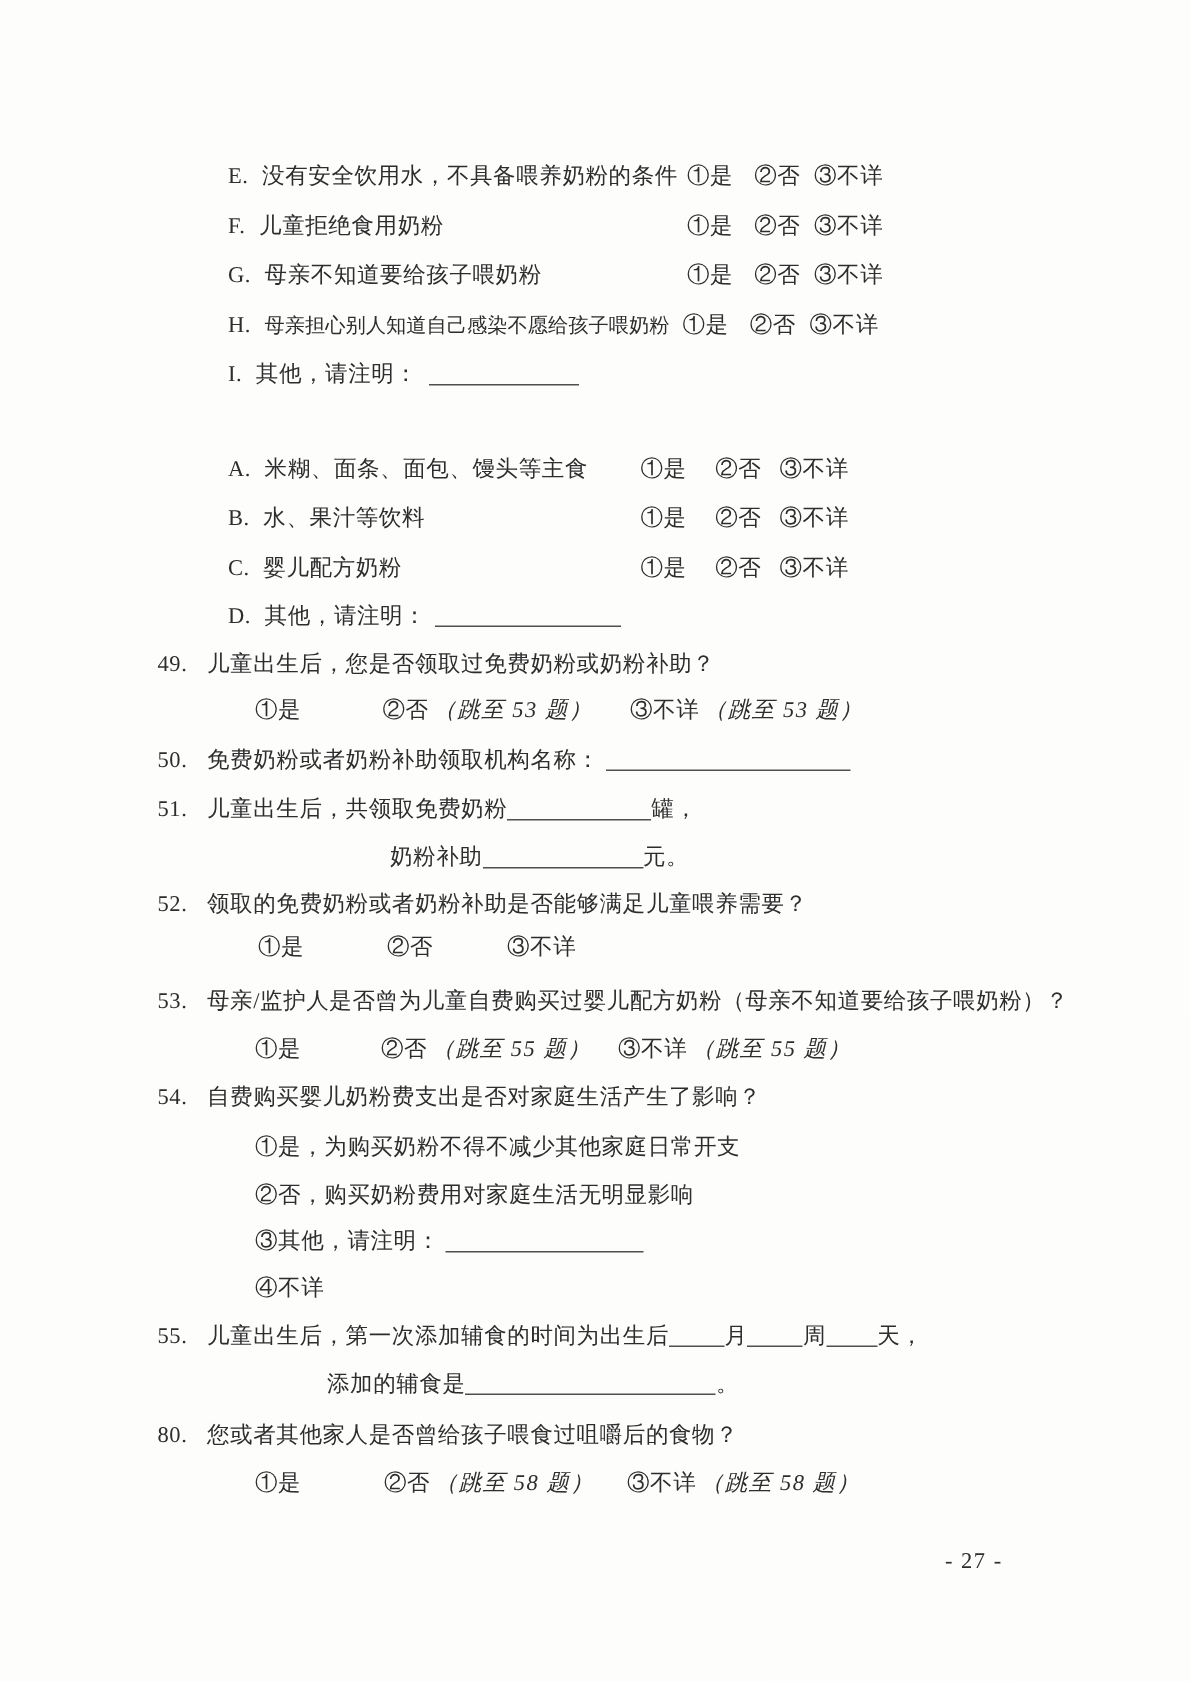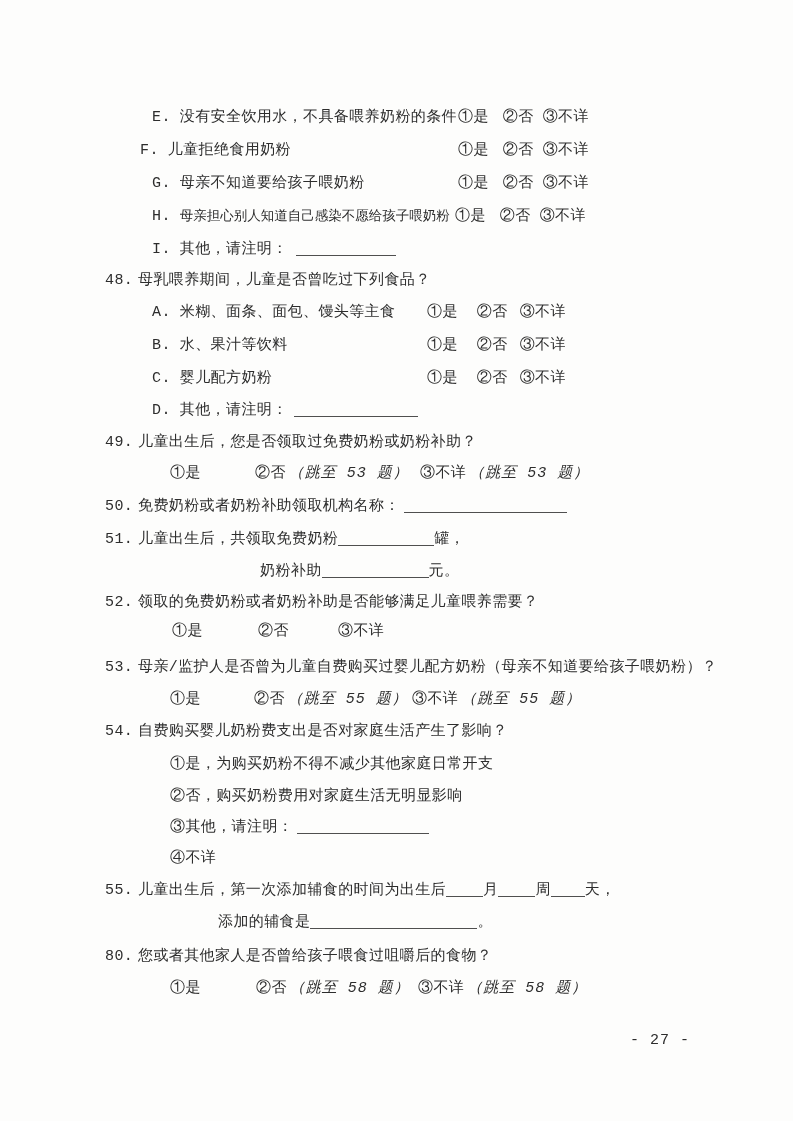--- a/index.html
+++ b/index.html
@@ -1,21 +1,21 @@
 <!DOCTYPE html>
 <html><head>
 <meta charset="utf-8">
 <style>
   * { margin:0; padding:0; box-sizing:border-box; }
   html,body { background:#ffffff; }
   .page {
     position:relative;
     width:793px; height:1121px;
     background:#fdfdfc;
-    font-family:Liberation Mono, monospace;
+    font-family:Liberation Serif, serif;
     color:#2d2d2d;
     font-size:15px;
     overflow:hidden;
   }
   .ln {
     position:absolute; left:0; width:100%; height:22px;
     line-height:22px; white-space:nowrap; letter-spacing:0.4px;
   }
   .at { position:absolute; top:0; }
   .num { position:absolute; top:0; left:105px; }
@@ -42,21 +42,21 @@
   <div class="ln" style="top:107px">
     <span class="at" style="left:152px">
       <span class="lbl">E.</span><span>没有安全饮用水，不具备喂养奶粉的条件</span>
     </span>
     <span class="at" style="left:458px">
       <span class="g1">①是</span><span class="g2">②否</span><span>③不详</span>
     </span>
   </div>
 
   <div class="ln" style="top:140px">
-    <span class="at" style="left:140px">
+    <span class="at" style="left:152px">
       <span class="lbl">F.</span><span>儿童拒绝食用奶粉</span>
     </span>
     <span class="at" style="left:458px">
       <span class="g1">①是</span><span class="g2">②否</span><span>③不详</span>
     </span>
   </div>
 
   <div class="ln" style="top:173px">
     <span class="at" style="left:152px">
       <span class="lbl">G.</span><span>母亲不知道要给孩子喂奶粉</span>
@@ -74,24 +74,20 @@
       <span class="g1">①是</span><span class="g2">②否</span><span>③不详</span>
     </span>
   </div>
 
   <div class="ln" style="top:239px">
     <span class="at" style="left:152px">
       <span class="lbl">I.</span><span>其他，请注明：</span><span class="blank" style="width:100px;margin-left:8px"></span>
     </span>
   </div>
 
-  <div class="ln" style="top:270px">
-    <span class="num">48.</span>
-    <span class="qt">母乳喂养期间，儿童是否曾吃过下列食品？</span>
-  </div>
 
   <div class="ln" style="top:302px">
     <span class="at" style="left:152px">
       <span class="lbl">A.</span><span>米糊、面条、面包、馒头等主食</span>
     </span>
     <span class="at" style="left:427px">
       <span class="ga">①是</span><span class="gb">②否</span><span>③不详</span>
     </span>
   </div>
 

